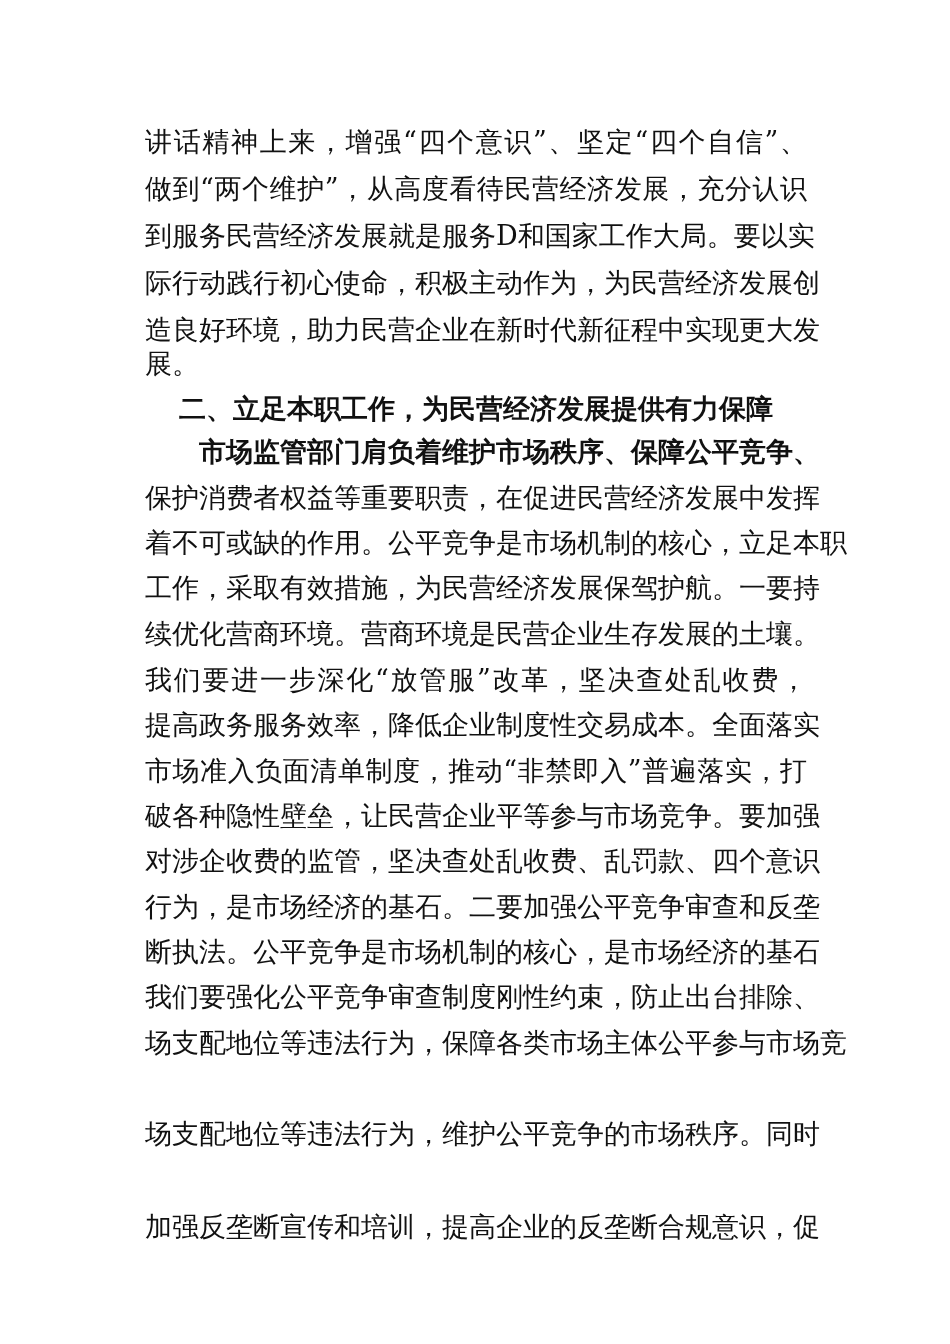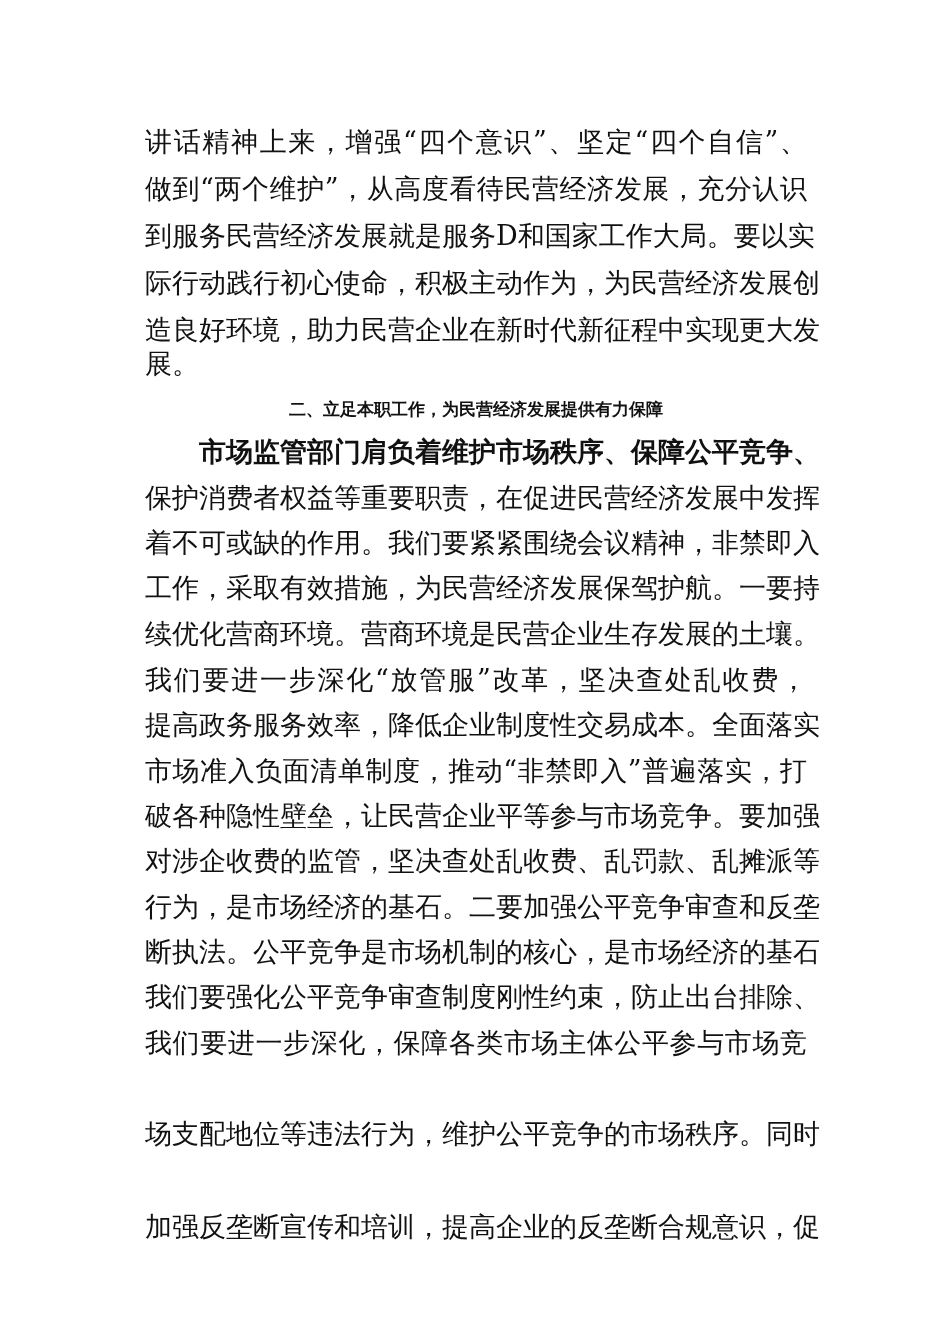--- a/index.html
+++ b/index.html
@@ -20,21 +20,21 @@
     letter-spacing: 0;
   }
   .line.last { text-align-last: left; }
   .heading {
     position: absolute;
     left: 145px;
     width: 662px;
     height: 46px;
     font-family: "DejaVu Sans", "Liberation Sans", sans-serif;
     font-weight: bold;
-    font-size: 17px;
+    font-size: 27px;
     line-height: 46px;
     color: #111;
     text-align: center;
     white-space: nowrap;
   }
   .indent { padding-left: 54px; width: 608px; font-weight: bold; }
 </style>
 </head>
 <body>
 
@@ -43,27 +43,27 @@
   <div class="line" style="top:166px">做到“两个维护”，从高度看待民营经济发展，充分认识</div>
   <div class="line" style="top:213px">到服务民营经济发展就是服务D和国家工作大局。要以实</div>
   <div class="line" style="top:260px">际行动践行初心使命，积极主动作为，为民营经济发展创</div>
   <div class="line" style="top:307px">造良好环境，助力民营企业在新时代新征程中实现更大发</div>
   <div class="line last" style="top:341px">展。</div>
 
   <div class="heading" style="top:386px">二、立足本职工作，为民营经济发展提供有力保障</div>
 
   <div class="line indent" style="top:429px">市场监管部门肩负着维护市场秩序、保障公平竞争、</div>
   <div class="line" style="top:475px">保护消费者权益等重要职责，在促进民营经济发展中发挥</div>
-  <div class="line" style="top:520px">着不可或缺的作用。我们要紧紧围绕会议精神，非禁即入</div>
+  <div class="line" style="top:520px">着不可或缺的作用。公平竞争是市场机制的核心，立足本职</div>
   <div class="line" style="top:565px">工作，采取有效措施，为民营经济发展保驾护航。一要持</div>
   <div class="line" style="top:611px">续优化营商环境。营商环境是民营企业生存发展的土壤。</div>
   <div class="line" style="top:657px">我们要进一步深化“放管服”改革，坚决查处乱收费，</div>
   <div class="line" style="top:702px">提高政务服务效率，降低企业制度性交易成本。全面落实</div>
   <div class="line" style="top:748px">市场准入负面清单制度，推动“非禁即入”普遍落实，打</div>
   <div class="line" style="top:793px">破各种隐性壁垒，让民营企业平等参与市场竞争。要加强</div>
-  <div class="line" style="top:838px">对涉企收费的监管，坚决查处乱收费、乱罚款、乱摊派等</div>
+  <div class="line" style="top:838px">对涉企收费的监管，坚决查处乱收费、乱罚款、四个意识</div>
   <div class="line" style="top:884px">行为，是市场经济的基石。二要加强公平竞争审查和反垄</div>
   <div class="line" style="top:929px">断执法。公平竞争是市场机制的核心，是市场经济的基石</div>
   <div class="line" style="top:974px">我们要强化公平竞争审查制度刚性约束，防止出台排除、</div>
-  <div class="line" style="top:1020px">我们要进一步深化，保障各类市场主体公平参与市场竞</div>
+  <div class="line" style="top:1020px">场支配地位等违法行为，保障各类市场主体公平参与市场竞</div>
   <div class="line" style="top:1111px">场支配地位等违法行为，维护公平竞争的市场秩序。同时</div>
   <div class="line" style="top:1204px">加强反垄断宣传和培训，提高企业的反垄断合规意识，促</div>
 </div>
 
 </body></html>

